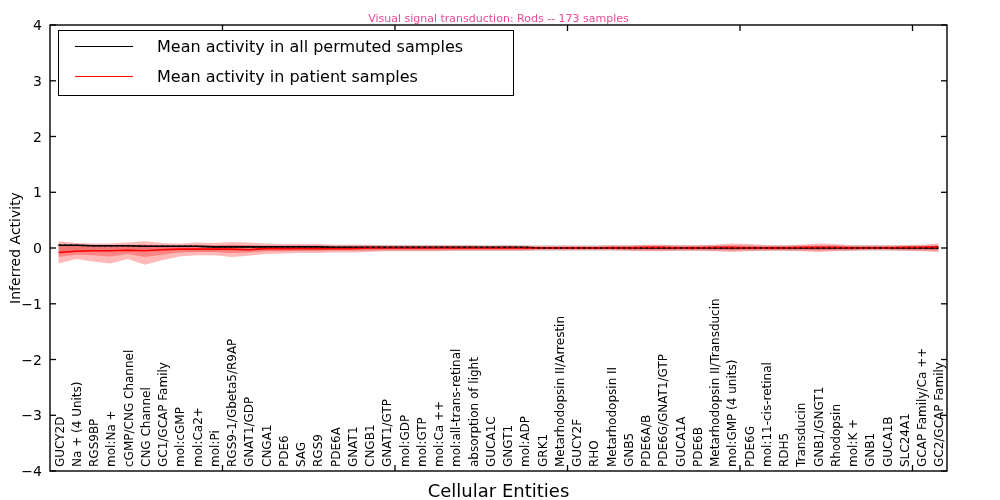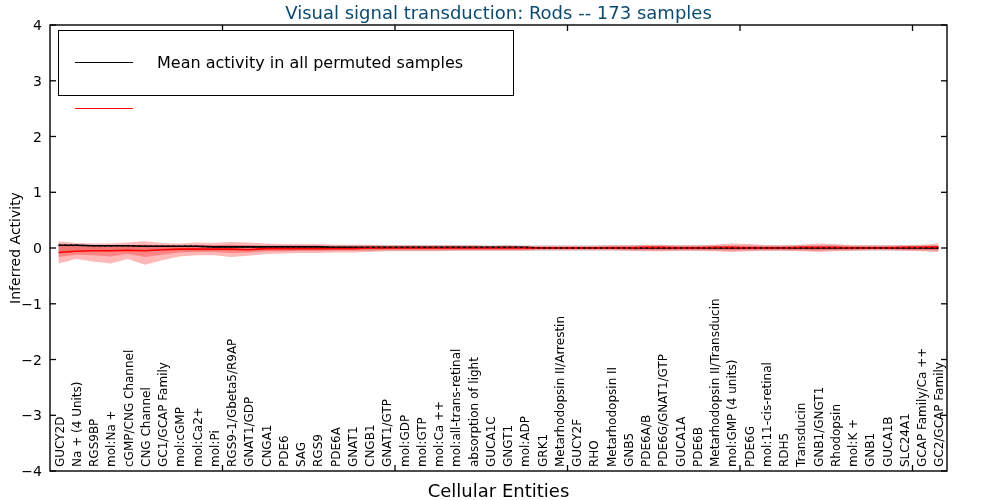--- a/index.html
+++ b/index.html
@@ -2,22 +2,22 @@
 <html><head>
 <meta charset="utf-8">
 <style>
   html,body{margin:0;padding:0;background:#ffffff;}
   #figure{
     position:relative;width:1000px;height:500px;background:#ffffff;
     font-family:"DejaVu Sans","Liberation Sans",sans-serif;color:#000;
     overflow:hidden;
   }
   #chart-title{
-    position:absolute;left:50px;top:2px;width:897px;text-align:center;
-    font-size:18px;color:#0c4a6e;
+    position:absolute;left:50px;top:12px;width:897px;text-align:center;
+    font-size:11px;color:#ec4899;
   }
   #y-axis-label{
     position:absolute;left:-60px;top:240px;width:150px;text-align:center;
     font-size:14px;transform:rotate(-90deg);transform-origin:center center;
   }
   #x-axis-label{
     position:absolute;left:50px;top:480px;width:897px;text-align:center;
     font-size:18px;
   }
   #plot-area{position:absolute;left:0;top:0;width:1000px;height:500px;}
@@ -26,21 +26,21 @@
     position:absolute;width:34px;text-align:right;font-size:14px;line-height:16px;
   }
   .xtick-label{
     position:absolute;font-size:12px;line-height:13px;white-space:nowrap;
     transform:rotate(-90deg);transform-origin:0 0;
   }
   #legend{
     position:absolute;left:58px;top:30px;width:456px;height:66px;
     background:#ffffff;border:1.5px solid #000;box-sizing:border-box;z-index:5;
   }
-  .legend-row{display:flex;align-items:center;height:30px;margin-top:16px;}
+  .legend-row{display:flex;align-items:center;height:30px;margin-top:0;}
   .legend-swatch{width:58px;height:0;border-top:1.6px solid #000;margin-left:16px;margin-right:24px;}
   .legend-label{font-size:16px;}
 </style>
 </head>
 <body>
 
 <div id="figure">
   <div id="chart-title">Visual signal transduction: Rods -- 173 samples</div>
   <div id="y-axis-label">Inferred Activity</div>
   <div id="x-axis-label">Cellular Entities</div>
@@ -151,15 +151,16 @@
       <div class="ytick-label" style="left: 8px; top: 463px;">−4</div>
     </div>
 
   <div id="legend">
     <div class="legend-row">
       <div class="legend-swatch" id="swatch-0" style="border-top-color: rgb(0, 0, 0);"></div>
       <div class="legend-label">Mean activity in all permuted samples</div>
     </div>
     <div class="legend-row">
       <div class="legend-swatch" id="swatch-1" style="border-top-color: rgb(255, 0, 0);"></div>
+      <div class="legend-label">Mean activity in patient samples</div>
     </div>
   </div>
 </div>
 
 </body></html>

